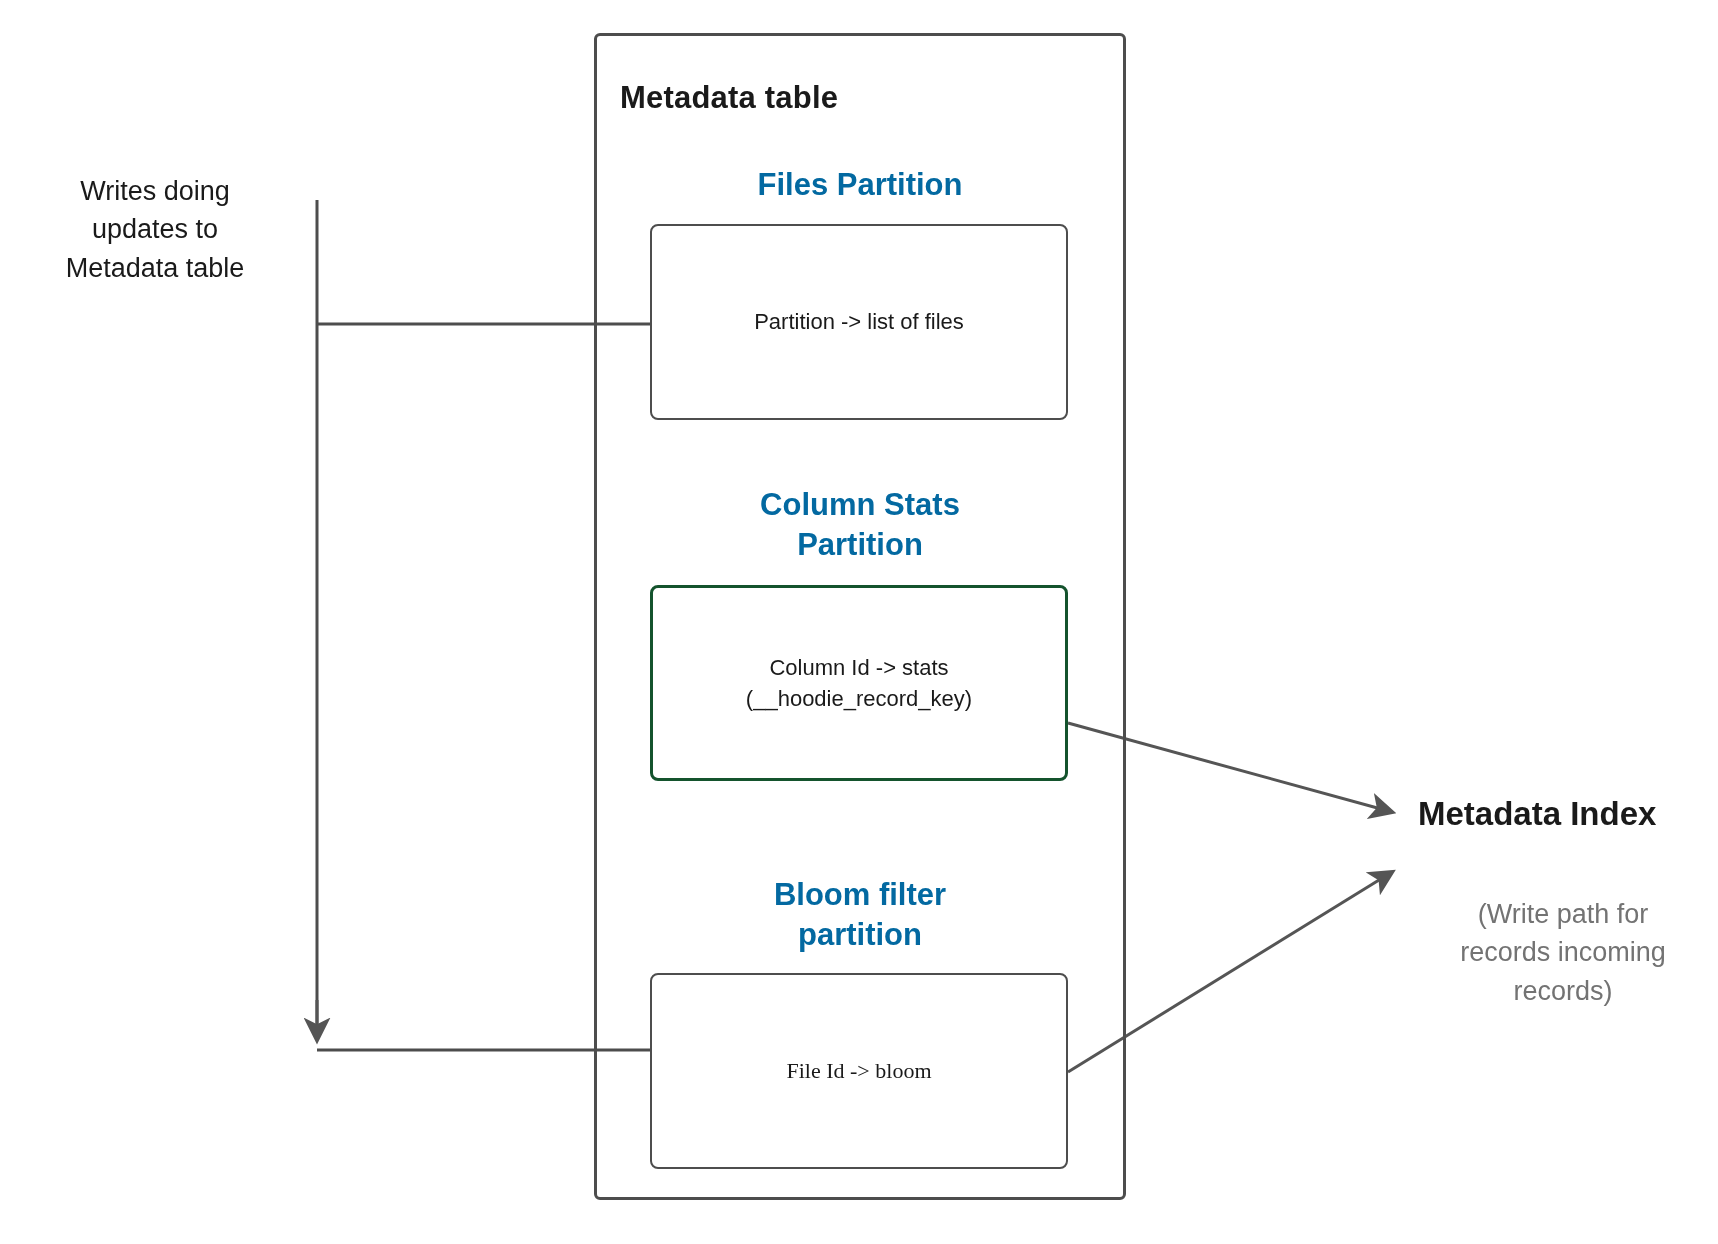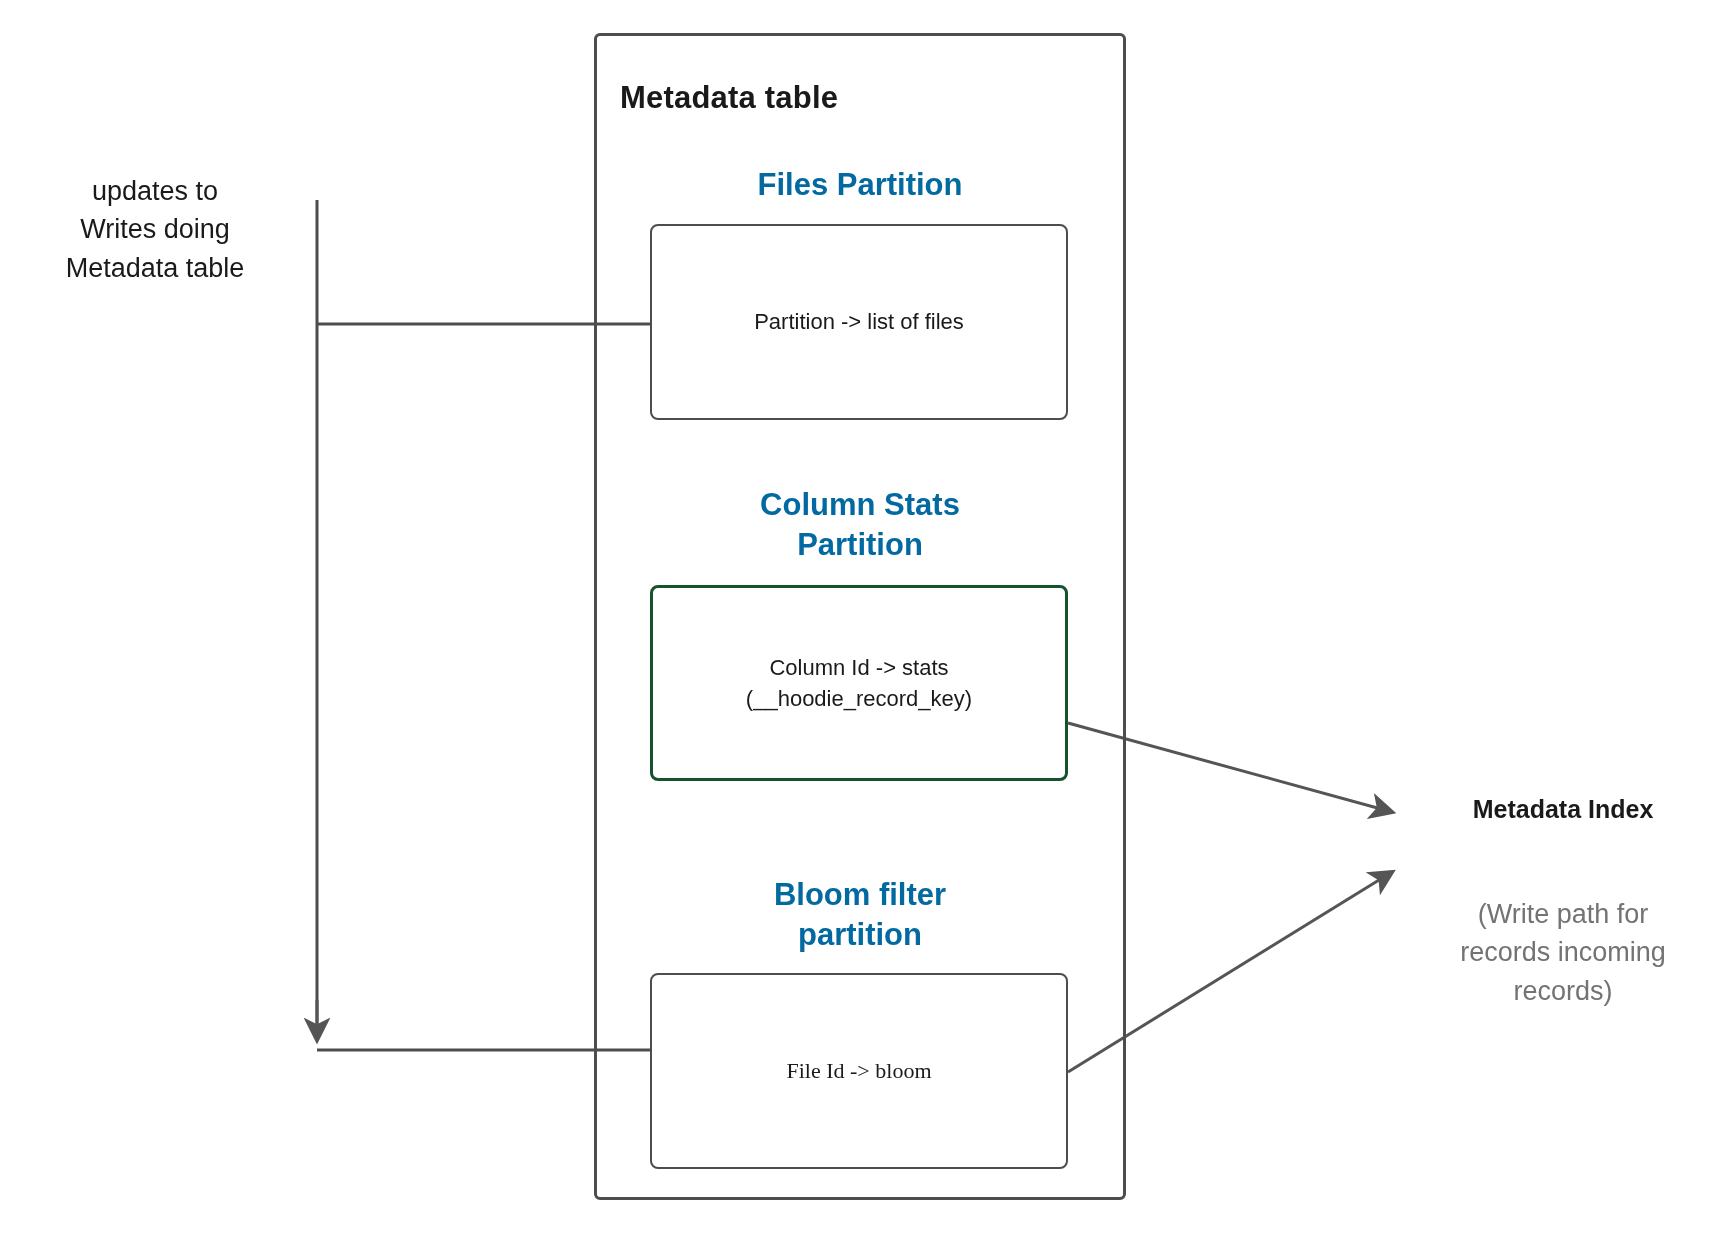--- a/index.html
+++ b/index.html
@@ -114,22 +114,21 @@
     line-height: 1.42;
     color: #1a1a1a;
   }
 
   
   #metadata-index-title {
     position: absolute;
     left: 1418px;
     top: 795px;
     width: 290px;
-    text-align: center;
-    font-size: 25px;
+    font-size: 33px;
     font-weight: bold;
     color: #1a1a1a;
     white-space: nowrap;
   }
   #metadata-index-caption {
     position: absolute;
     left: 1428px;
     top: 895px;
     width: 270px;
     text-align: center;
@@ -170,22 +169,22 @@
     <g>
       <path d="M 1068 723 L 1392 812" stroke="#555555" stroke-width="3" fill="none" marker-end="url(#arrow-right)"></path>
     </g>
 
     <g>
       <path d="M 1068 1072 L 1392 872" stroke="#555555" stroke-width="3" fill="none" marker-end="url(#arrow-right)"></path>
     </g>
   </svg>
 
   <div id="writes-label">
+    <div>Writes doing</div>
     <div>updates to</div>
-    <div>Writes doing</div>
     <div>Metadata table</div>
   </div>
 
   <div class="outer-box"></div>
   <div class="outer-title">Metadata table</div>
 
   <div class="section-heading" id="heading-files">
     <div>Files Partition</div>
   </div>
   <div class="inner-box" id="box-files">

